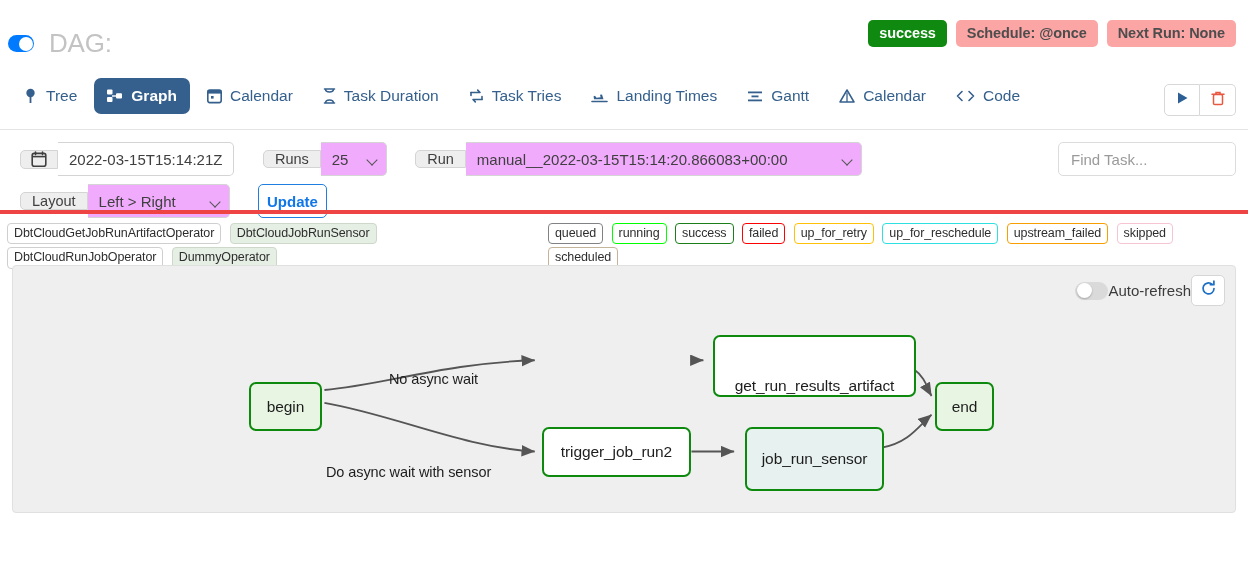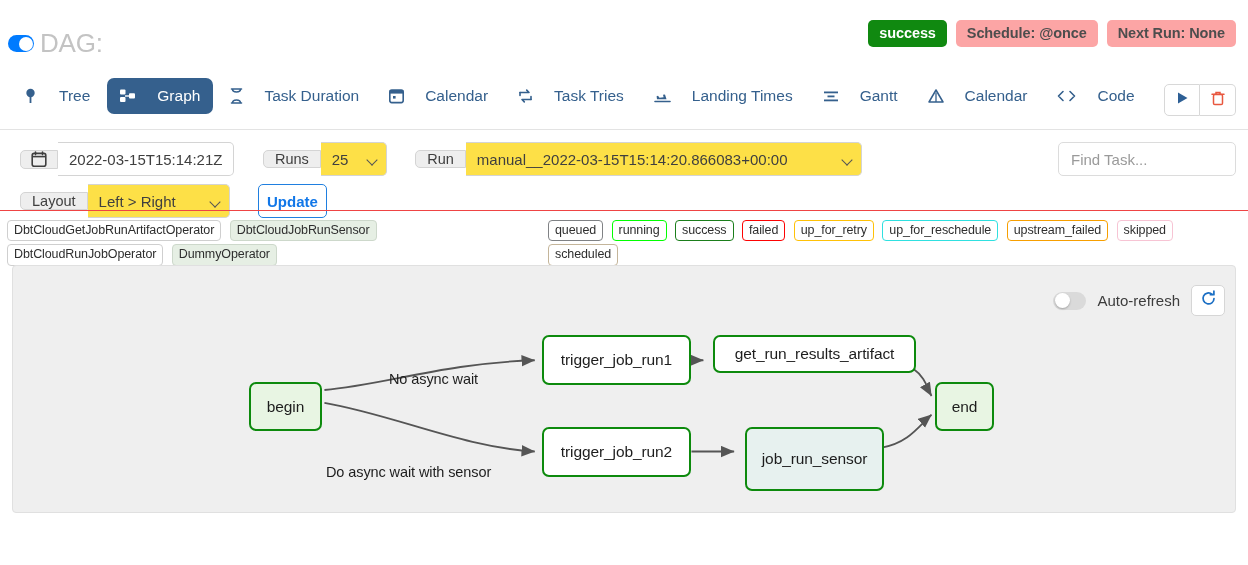--- a/index.html
+++ b/index.html
@@ -14,21 +14,21 @@
 
   
   .header {
     position: relative;
     height: 72px;
     padding: 0 12px;
   }
   .dag-title-row {
     display: flex;
     align-items: center;
-    gap: 6px;
+    gap: 15px;
     position: absolute;
     left: 8px;
     top: 28px;
   }
   .toggle-pill {
     width: 26px; height: 17px;
     border-radius: 9px;
     background: #007bff;
     position: relative;
     flex: none;
@@ -90,32 +90,32 @@
     display: flex;
     align-items: center;
     gap: 4px;
     position: absolute;
     left: 10px;
     top: 6px;
   }
   .tab {
     display: flex;
     align-items: center;
-    gap: 21px;
+    gap: 8px;
     padding: 9px 13px;
     border-radius: 7px;
     font-size: 15.5px;
     color: #35608d;
     cursor: pointer;
     white-space: nowrap;
   }
   .tab.active {
     background: #35608d;
     color: #ffffff;
-    font-weight: 400;
+    font-weight: 700;
   }
   .tab svg { display: block; flex: none; }
   .tab-actions {
     position: absolute;
     right: 12px;
     top: 12px;
     display: flex;
   }
   .tab-action-btn {
     width: 36px; height: 32px;
@@ -159,21 +159,21 @@
     padding: 0 11px;
     display: flex; align-items: center;
     border-radius: 0 5px 5px 0;
     height: 34px;
     white-space: nowrap;
     font-family: "Liberation Sans", sans-serif;
   }
   .fg-select {
     border: 1px solid #d4d4d4;
     border-left: none;
-    background: #fde047;
+    background: #f0abfc;
     font-size: 15px;
     color: #3f3f3f;
     padding: 0 26px 0 11px;
     display: flex; align-items: center;
     border-radius: 0 5px 5px 0;
     height: 34px;
     position: relative;
     white-space: nowrap;
     cursor: pointer;
   }
@@ -208,21 +208,21 @@
     background: #fff;
     font-size: 15px;
     color: #9a9a9a;
     padding: 0 12px;
     display: flex; align-items: center;
   }
   .row2 { margin-top: 8px; }
 
   
   .legend {
-    border-top: 1px solid #ef4444;
+    border-top: 4px solid #ef4444;
     padding: 8px 8px 9px 8px;
     position: relative;
     height: 55px;
   }
   .legend-left {
     position: absolute;
     left: 7px; top: 9px;
     width: 530px;
   }
   .legend-right {
@@ -256,23 +256,21 @@
     background: #efefef;
     height: 248px;
     position: relative;
     overflow: hidden;
   }
   .graph-toolbar {
     position: absolute;
     right: 10px; top: 9px;
     display: flex;
     align-items: center;
-    gap: 11px;
     z-index: 5;
-    margin-top: 10px;
   }
   .switch {
     width: 33px; height: 18px;
     border-radius: 10px;
     background: #dadada;
     position: relative;
     cursor: pointer;
   }
   .switch::after {
     content: "";
@@ -357,35 +355,35 @@
             <rect x="0" y="1.5" width="5.5" height="5" rx="1" fill="currentColor"></rect>
             <rect x="0" y="9" width="5.5" height="5" rx="1" fill="currentColor"></rect>
             <rect x="9" y="5.2" width="6" height="5.4" rx="1" fill="currentColor"></rect>
             <rect x="5" y="7.3" width="4.5" height="1.4" fill="currentColor"></rect>
           </svg>
       </span>
       <span>Graph</span>
     </div>
     <div class="tab">
       <span>
-        <svg width="13" height="16" viewBox="0 0 13 16">
-            <path d="M1.5 1h10M1.5 15h10M2.5 1c0 4 8 4 8 0M2.5 15c0-4 8-4 8 0" fill="none" stroke="currentColor" stroke-width="1.6" stroke-linecap="round"></path>
-          </svg>
-      </span>
-      <span>Task Duration</span>
-    </div>
-    <div class="tab">
-      <span>
         <svg width="15" height="16" viewBox="0 0 15 16">
             <rect x="0.8" y="2" width="13.4" height="12.6" rx="2" fill="none" stroke="currentColor" stroke-width="1.6"></rect>
             <rect x="0.8" y="2" width="13.4" height="3.6" fill="currentColor"></rect>
             <rect x="4" y="8" width="2.6" height="2.6" fill="currentColor"></rect>
           </svg>
       </span>
       <span>Calendar</span>
+    </div>
+    <div class="tab">
+      <span>
+        <svg width="13" height="16" viewBox="0 0 13 16">
+            <path d="M1.5 1h10M1.5 15h10M2.5 1c0 4 8 4 8 0M2.5 15c0-4 8-4 8 0" fill="none" stroke="currentColor" stroke-width="1.6" stroke-linecap="round"></path>
+          </svg>
+      </span>
+      <span>Task Duration</span>
     </div>
     <div class="tab">
       <span>
         <svg width="15" height="16" viewBox="0 0 15 16">
             <path d="M2 4.5h9l-2.3-2.4M13 11.5H4l2.3 2.4" fill="none" stroke="currentColor" stroke-width="1.6" stroke-linecap="round" stroke-linejoin="round"></path>
             <path d="M2 4.5v3M13 11.5v-3" stroke="currentColor" stroke-width="1.6" stroke-linecap="round"></path>
           </svg>
       </span>
       <span>Task Tries</span>
     </div>
@@ -532,24 +530,21 @@
     <path d="M903,103 C 916,112 918,124 922,131" fill="none" stroke="#555" stroke-width="1.8" marker-end="url(#arrow)"></path>
 
     <path d="M680,187 L 723,187" fill="none" stroke="#555" stroke-width="1.8" marker-end="url(#arrow)"></path>
 
     <path d="M872,183 C 900,178 910,160 922,150" fill="none" stroke="#555" stroke-width="1.8" marker-end="url(#arrow)"></path>
   </svg>
 
   <div class="node-box dummy" style="left:236px; top:116px; width:73px; height:49px;">
     <span>begin</span>
   </div>
-  <div class="node-box" style="left:529px; top:69px; width:149px; height:50px;">
-    <span>trigger_job_run1</span>
-  </div>
-  <div class="node-box" style="left:700px; top:69px; width:203px; height:38px;">
+  <div class="node-box" style="left:700px; top:69px; width:203px; height:62px;align-items:flex-end;">
     <span>get_run_results_artifact</span>
   </div>
   <div class="node-box" style="left:529px; top:161px; width:149px; height:50px;">
     <span>trigger_job_run2</span>
   </div>
   <div class="node-box sensor" style="left:732px; top:161px; width:139px; height:64px;">
     <span>job_run_sensor</span>
   </div>
   <div class="node-box dummy" style="left:922px; top:116px; width:59px; height:49px;">
     <span>end</span>

